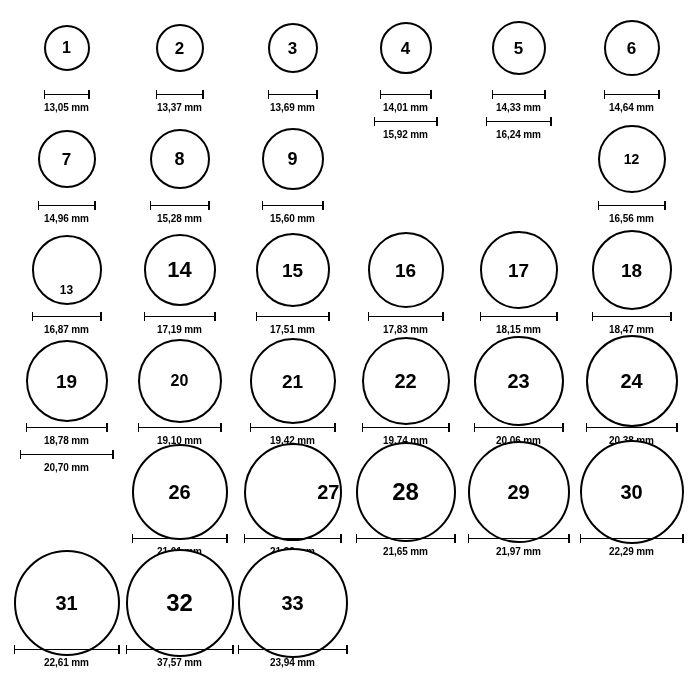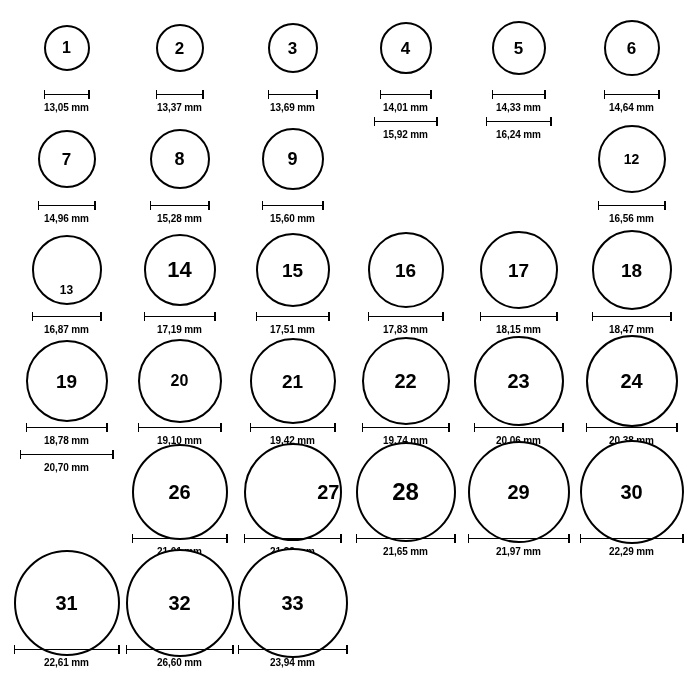--- a/index.html
+++ b/index.html
@@ -427,27 +427,27 @@
           </div>
         </div>
         <div class="measure">
           <div class="bar" style="width: 106px;"></div>
         </div>
         <div class="mm-label">22,61 mm</div>
       </div>
       <div class="ring-cell">
         <div class="circle-wrap">
           <div class="ring-circle" style="width: 108px; height: 108px;">
-            <span class="ring-number" style="font-size: 20px; text-align: right;">32</span>
+            <span class="ring-number" style="font-size: 24px; text-align: right;">32</span>
           </div>
         </div>
         <div class="measure">
           <div class="bar" style="width: 108px;"></div>
         </div>
-        <div class="mm-label">26,60 mm</div>
+        <div class="mm-label">37,57 mm</div>
       </div>
       <div class="ring-cell">
         <div class="circle-wrap">
           <div class="ring-circle" style="width: 110px; height: 110px; align-items: center;">
             <span class="ring-number" style="font-size: 20px;">33</span>
           </div>
         </div>
         <div class="measure">
           <div class="bar" style="width: 110px;"></div>
         </div>

